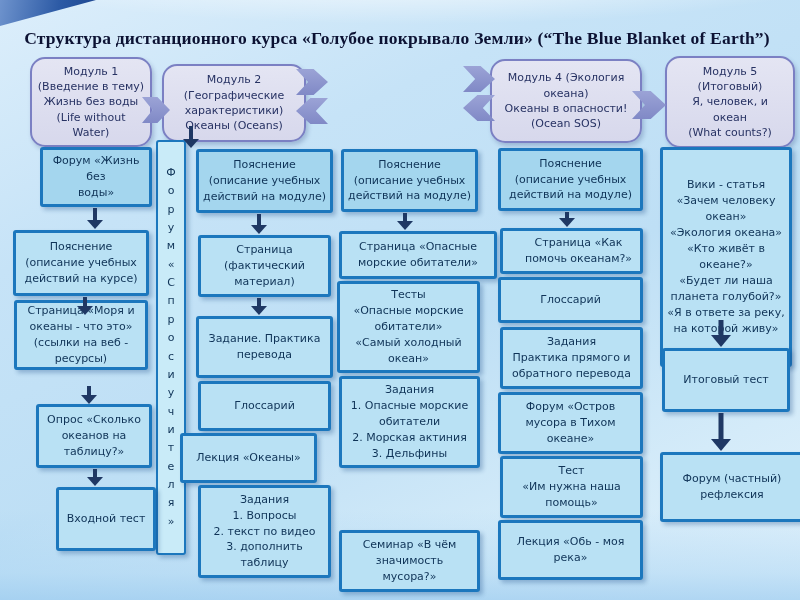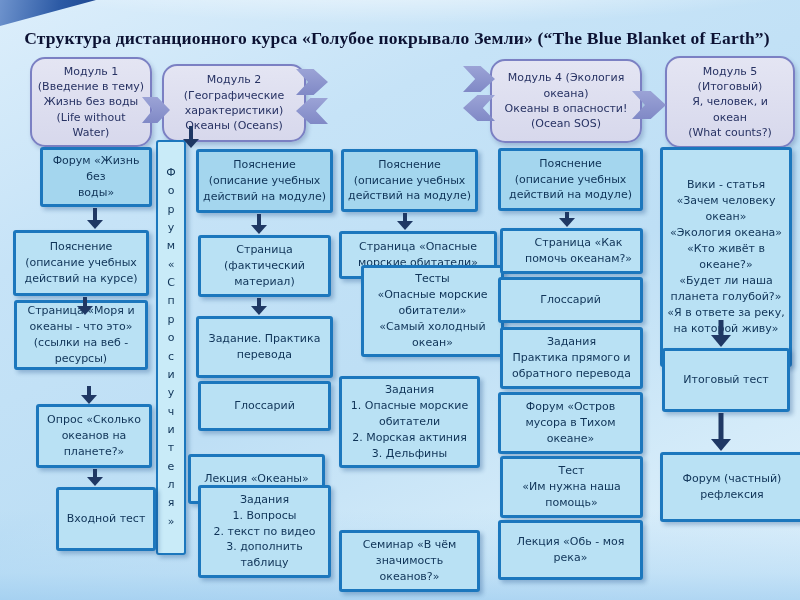--- a/index.html
+++ b/index.html
@@ -111,57 +111,57 @@
 воды»</div>
   <div class="box" style="left:13px;top:230px;width:136px;height:66px;">Пояснение
 (описание учебных
 действий на курсе)</div>
   <div class="box" style="left:14px;top:300px;width:134px;height:70px;">Страница «Моря и
 океаны -  что это»
 (ссылки на веб -
 ресурсы)</div>
   <div class="box" style="left:36px;top:404px;width:116px;height:64px;">Опрос «Сколько
 океанов на
-планете?»</div>
+таблицу?»</div>
   <div class="box" style="left:56px;top:487px;width:100px;height:64px;">Входной тест</div>
 
   <div class="box dark" style="left:196px;top:149px;width:137px;height:64px;">Пояснение
 (описание учебных
 действий на модуле)</div>
   <div class="box" style="left:198px;top:235px;width:133px;height:62px;">Страница
 (фактический
 материал)</div>
   <div class="box" style="left:196px;top:316px;width:137px;height:62px;">Задание. Практика
 перевода</div>
   <div class="box" style="left:198px;top:381px;width:133px;height:50px;">Глоссарий</div>
-  <div class="box" style="left:188px;top:433px;width:137px;height:50px;margin-top:21px;">Лекция «Океаны»</div>
+  <div class="box" style="left:180px;top:433px;width:137px;height:50px;">Лекция «Океаны»</div>
   <div class="box" style="left:198px;top:485px;width:133px;height:93px;">Задания
 1. Вопросы
 2. текст по видео
 3. дополнить
 таблицу</div>
 
   <div class="box dark" style="left:341px;top:149px;width:137px;height:63px;">Пояснение
 (описание учебных
 действий на модуле)</div>
   <div class="box" style="left:339px;top:231px;width:158px;height:48px;">Страница «Опасные
 морские обитатели»</div>
-  <div class="box" style="left:337px;top:265px;width:143px;height:92px;margin-left:24px;">Тесты
+  <div class="box" style="left:337px;top:281px;width:143px;height:92px;">Тесты
 «Опасные морские
 обитатели»
 «Самый холодный
 океан»</div>
   <div class="box" style="left:339px;top:376px;width:141px;height:92px;">Задания
 1. Опасные морские
 обитатели
 2. Морская актиния
 3. Дельфины</div>
   <div class="box" style="left:339px;top:530px;width:141px;height:62px;">Семинар «В чём
 значимость
-океанов?»</div>
+мусора?»</div>
 
   <div class="box dark" style="left:498px;top:148px;width:145px;height:63px;">Пояснение
 (описание учебных
 действий на модуле)</div>
   <div class="box" style="left:500px;top:228px;width:143px;height:46px;padding-left:16px;">Страница «Как
 помочь океанам?»</div>
   <div class="box" style="left:498px;top:277px;width:145px;height:46px;">Глоссарий</div>
   <div class="box" style="left:500px;top:327px;width:143px;height:62px;">Задания
 Практика прямого и
 обратного перевода</div>

